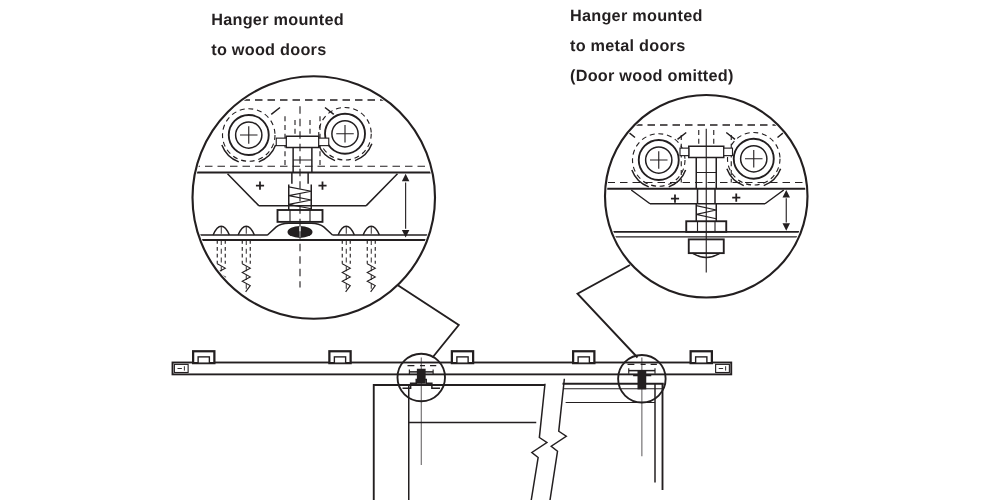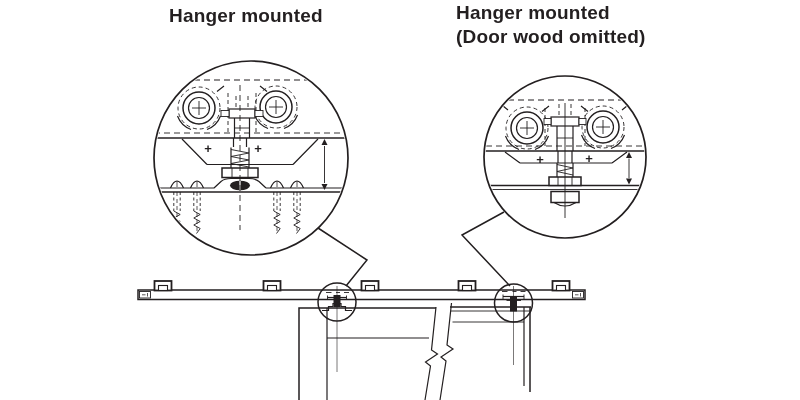--- a/index.html
+++ b/index.html
@@ -1,21 +1,21 @@
 <!DOCTYPE html>
 <html><head>
 <meta charset="utf-8">
 <style>
   html,body { margin:0; padding:0; background:#ffffff; }
   .stage {
     position:relative; width:800px; height:400px; overflow:hidden;
     background:#ffffff; font-family:"Liberation Sans", sans-serif;
   }
   .callout-title {
-    position:absolute; font-weight:700; font-size:19px; line-height:24px;
+    position:absolute; font-weight:700; font-size:13px; line-height:24px;
     color:#231f20; white-space:nowrap; letter-spacing:0.2px;
   }
   .callout-title span { display:block; }
   svg { position:absolute; left:0; top:0; }
   svg * { vector-effect:none; }
   .ln   { stroke:#231f20; fill:none; stroke-width:1.2; }
   .bold { stroke-width:1.5; }
   .thin { stroke-width:0.9; }
   .hair { stroke-width:0.75; }
   .d64  { stroke-dasharray:6 4; }
@@ -249,19 +249,21 @@
           <path d="M629,152 l-3,6 h6 Z" class="dark"></path>
           <line x1="629" y1="158.5" x2="629" y2="178" class="ln thin"></line>
           <path d="M629,184.5 l-3,-6 h6 Z" class="dark"></path>
         </g>
       </g>
     </g>
   </svg>
 
   <div class="callout-title" style="left:169px; top:4px;">
     <span>Hanger mounted</span>
+    <span>to wood doors</span>
   </div>
   <div class="callout-title" style="left:456px; top:1px;">
     <span>Hanger mounted</span>
+    <span>to metal doors</span>
     <span>(Door wood omitted)</span>
   </div>
 
 </div>
 
 </body></html>

